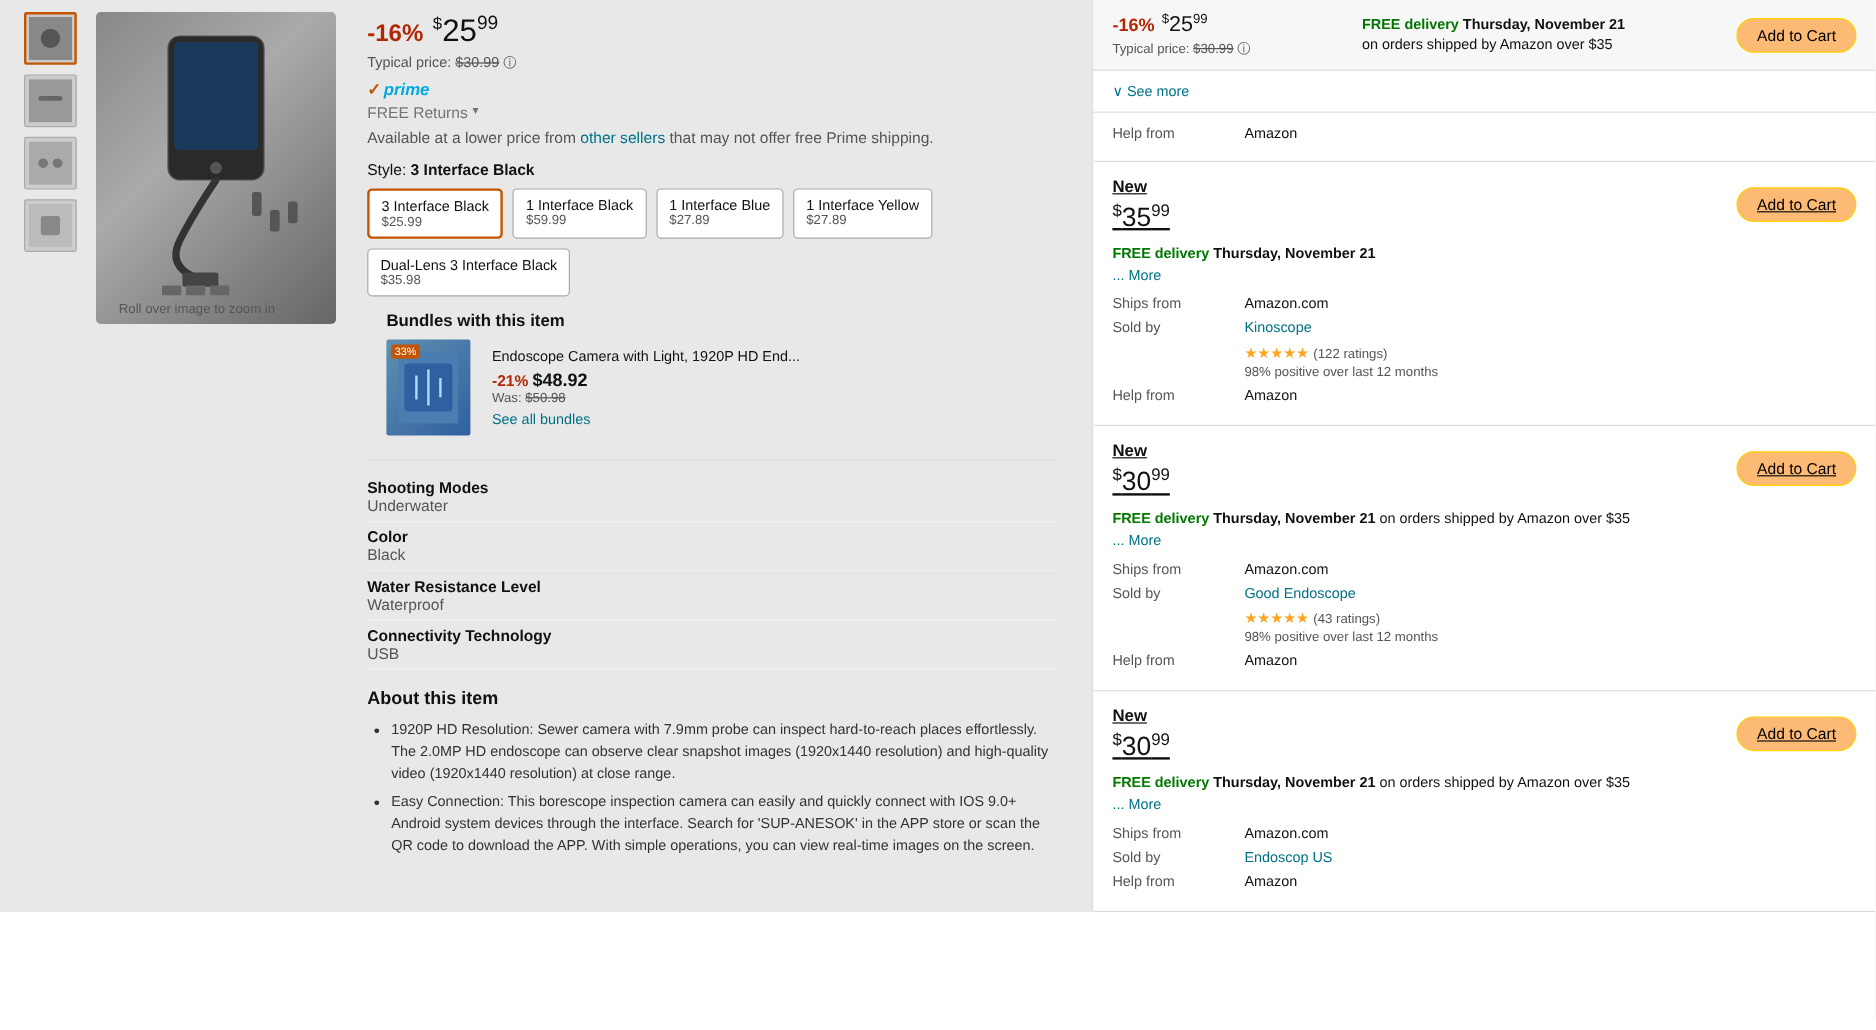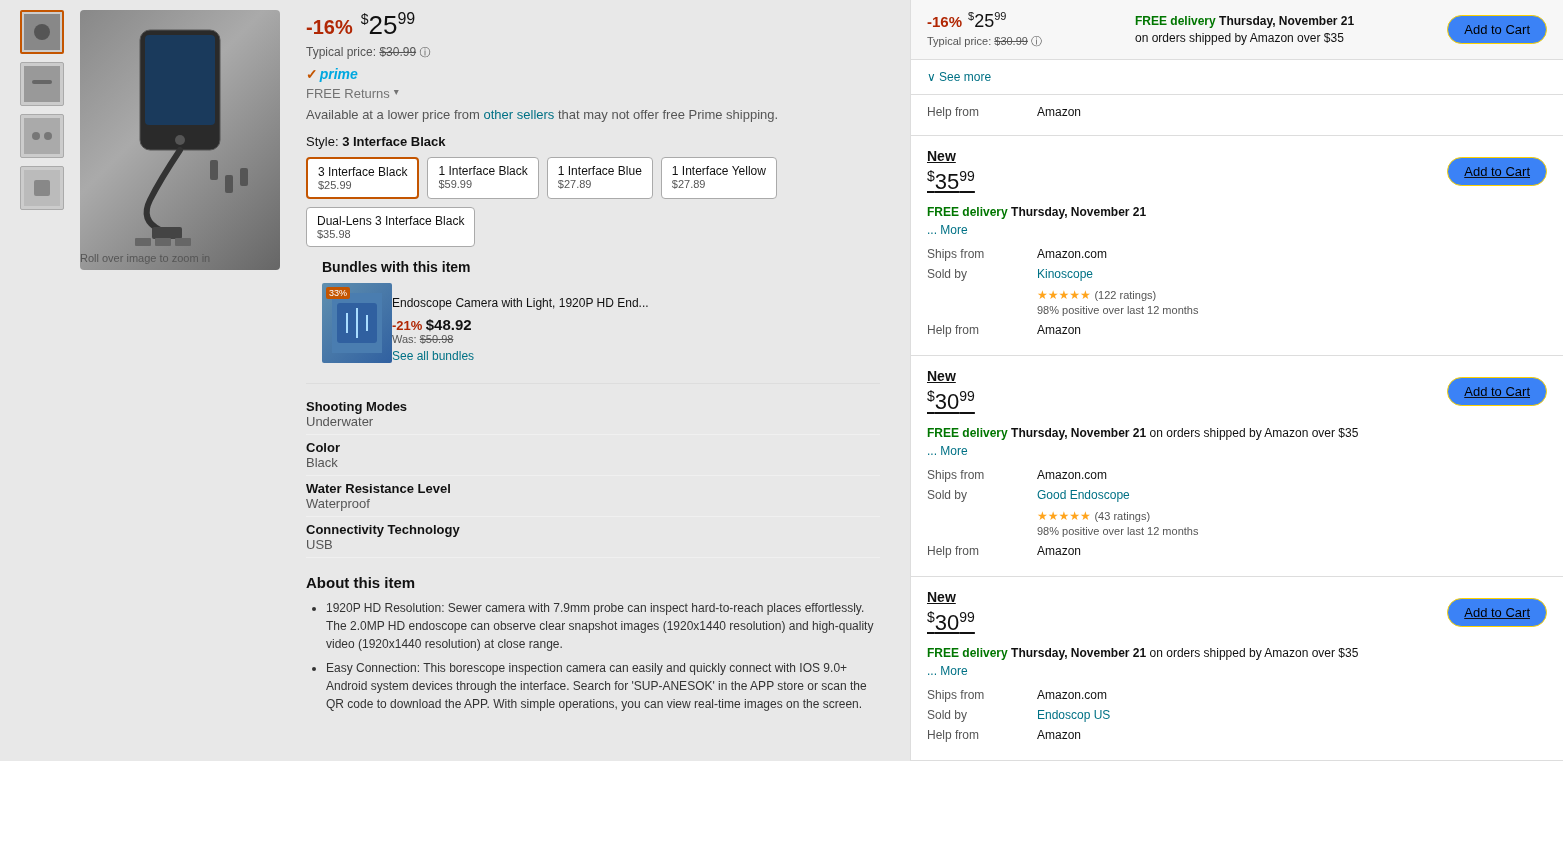--- a/index.html
+++ b/index.html
@@ -47,21 +47,21 @@
       display: flex;
       align-items: center;
       justify-content: center;
       position: relative;
       border-radius: 4px;
     }
 
     .zoom-hint {
       position: absolute;
       bottom: 6px;
-      left: 0;
+      left: 19px;
       font-size: 11px;
       color: #555;
     }
 
     
     .product-details { padding: 0 10px; }
 
     .price-row {
       display: flex;
       align-items: baseline;
@@ -103,21 +103,21 @@
     .style-option.selected {
       border: 2px solid #c45500;
       background: #fff;
     }
     .style-option .opt-name { font-weight: 500; display: block; }
     .style-option .opt-price { color: #555; display: block; font-size: 11px; }
 
     .bundles-section { margin-top: 12px; padding-left: 16px; }
     .bundles-title { font-size: 14px; font-weight: bold; margin-bottom: 8px; }
 
-    .bundle-item { display: flex; gap: 0; align-items: flex-end; max-width: 400px; }
+    .bundle-item { display: flex; gap: 18px; align-items: center; max-width: 400px; }
     .bundle-thumb {
       width: 70px;
       height: 80px;
       background: linear-gradient(135deg, #6090b0, #3060a0);
       border-radius: 2px;
       display: flex;
       align-items: center;
       justify-content: center;
       color: #fff;
       font-size: 10px;
@@ -193,21 +193,21 @@
     .seller-val a { color: #007185; text-decoration: none; }
 
     .offer-block { padding: 12px 16px; border-bottom: 1px solid #ddd; }
     .offer-condition { font-size: 14px; font-weight: bold; margin-bottom: 4px; }
     .offer-price-row { display: flex; align-items: center; justify-content: space-between; margin-bottom: 8px; text-decoration: underline; }
     .offer-price-big { font-size: 22px; font-weight: 400; }
     .offer-price-big sup { font-size: 14px; vertical-align: super; }
     .offer-price-big .cents { font-size: 14px; vertical-align: super; }
 
     .add-cart-btn {
-      background: #3b82f6;
+      background: #fdba74;
       border: 1px solid #FCD200;
       border-radius: 20px;
       padding: 6px 16px;
       font-size: 13px;
       font-weight: 500;
       cursor: pointer;
       white-space: nowrap;
     }
 
     .offer-delivery { font-size: 12px; line-height: 1.5; margin-bottom: 8px; }

